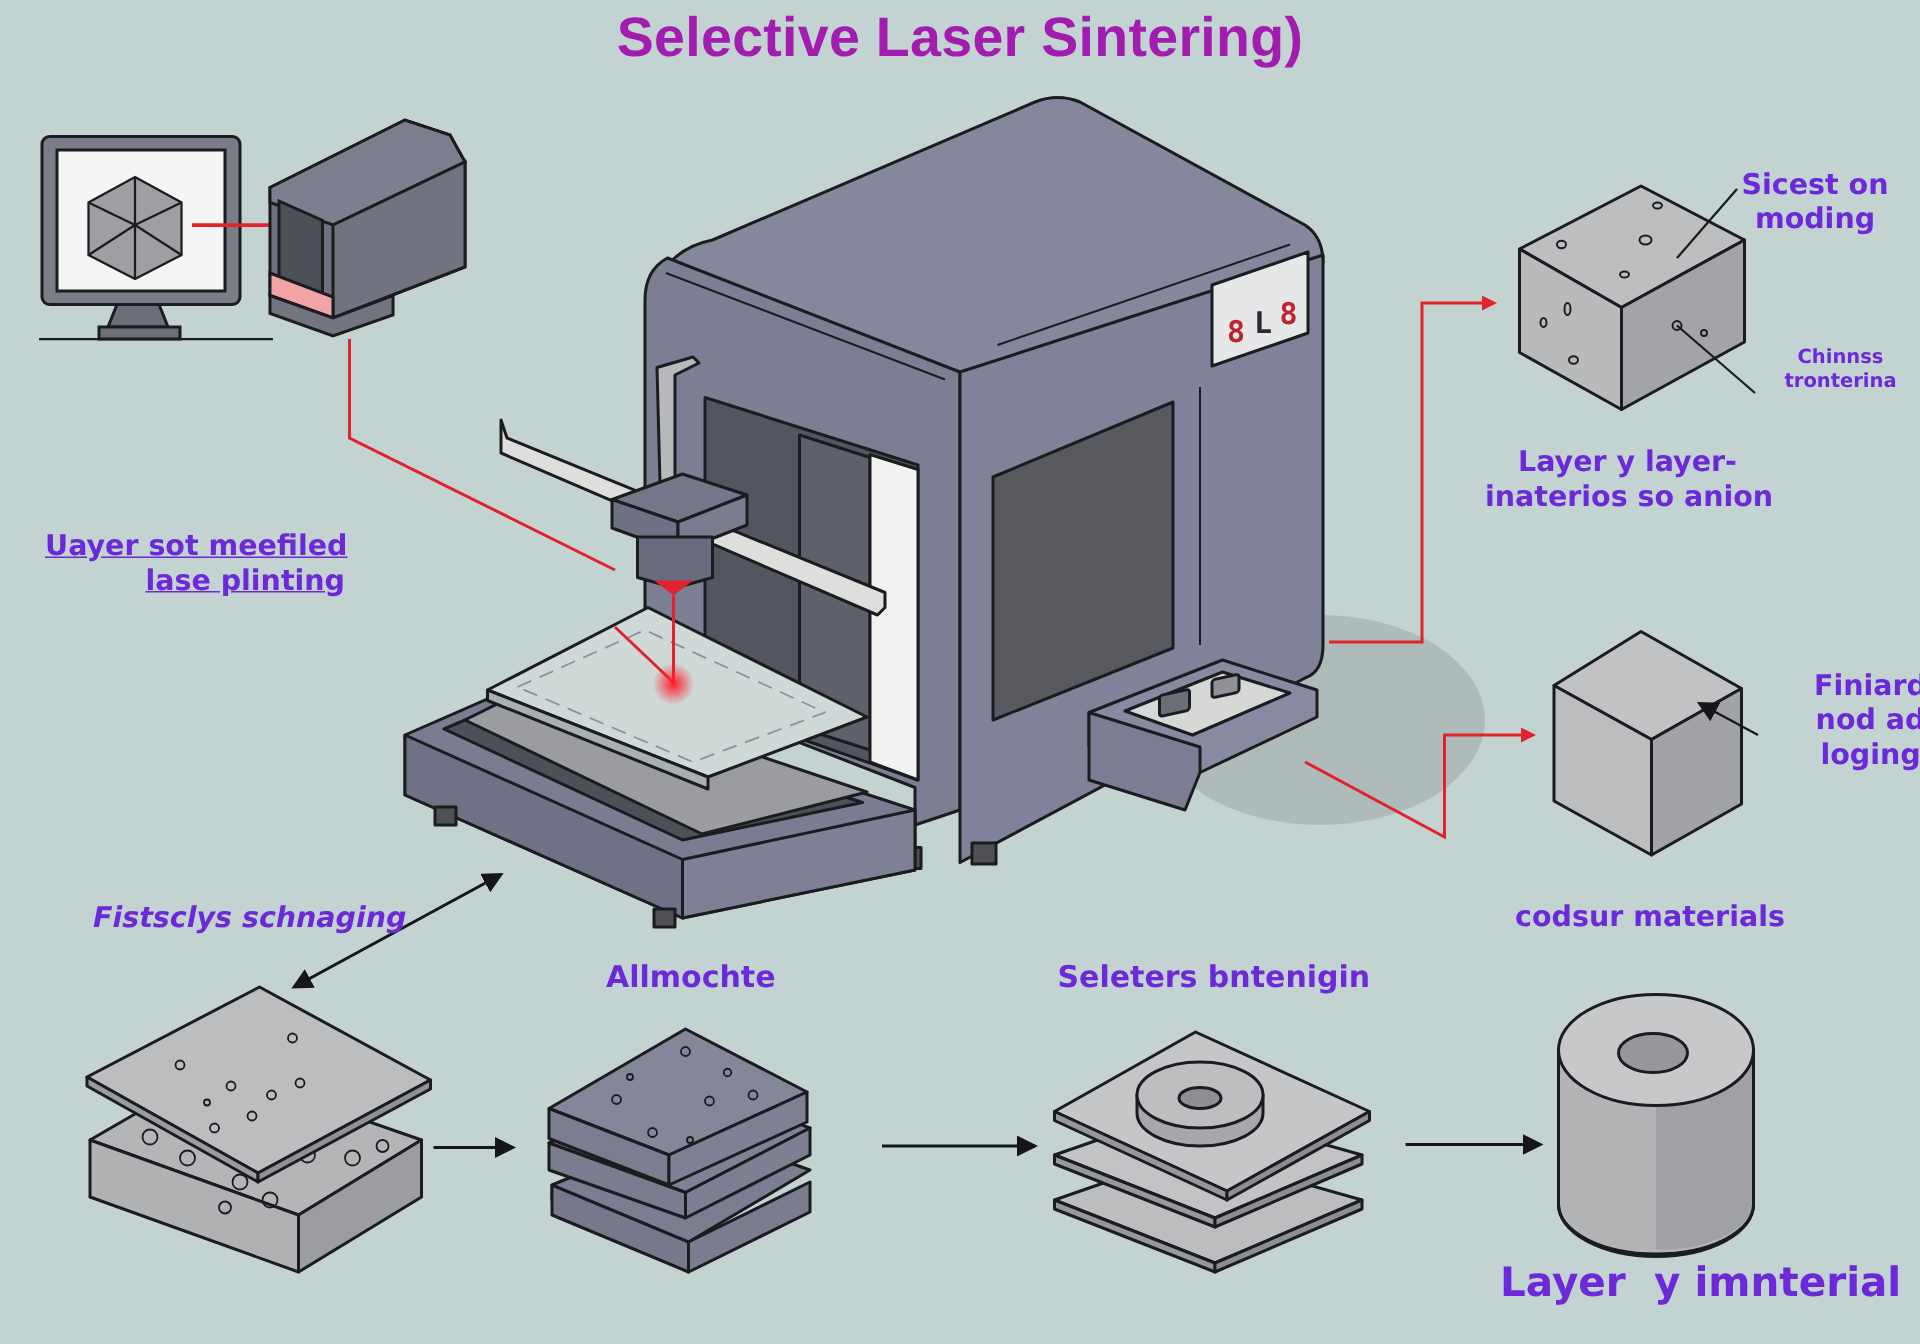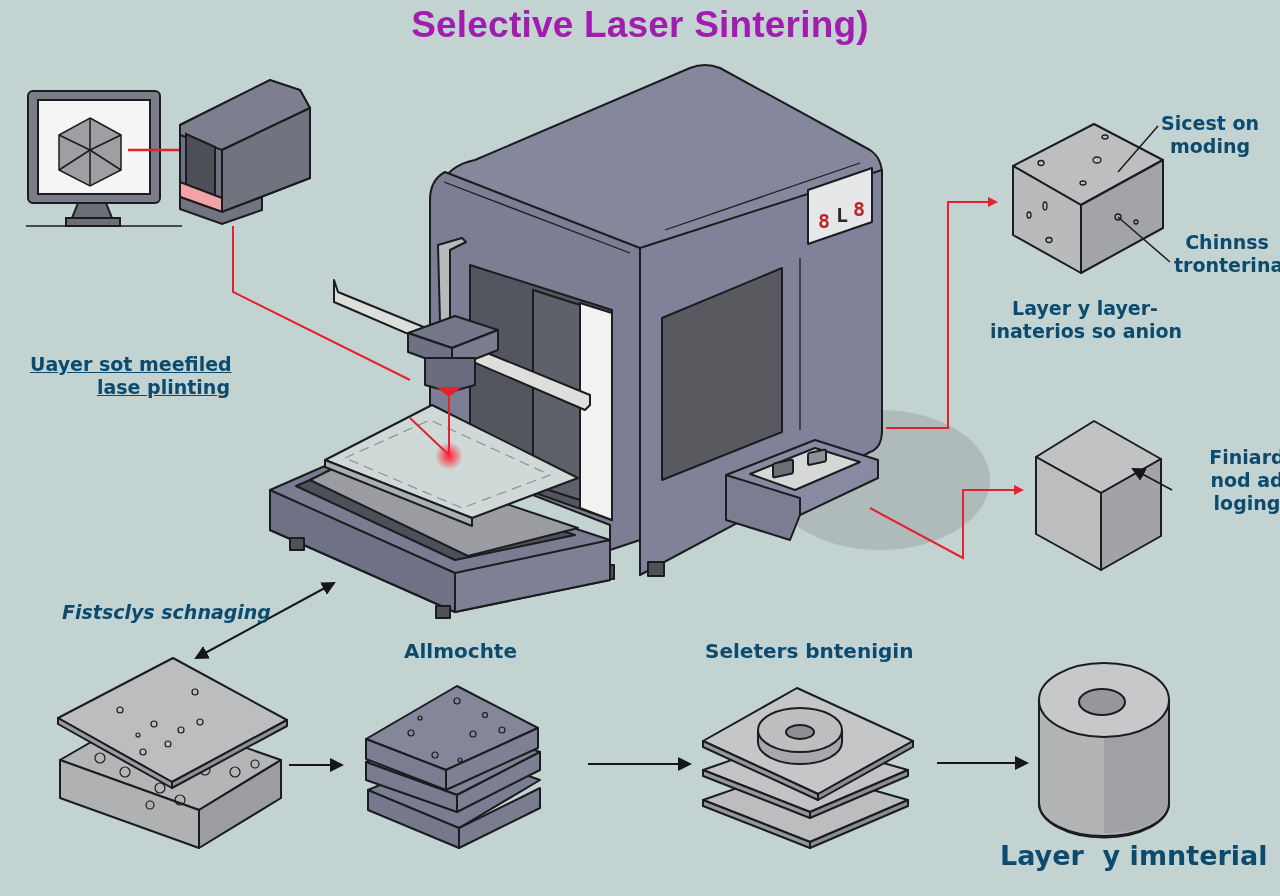--- a/index.html
+++ b/index.html
@@ -4,21 +4,21 @@
 <style>
   html, body { margin: 0; padding: 0; }
   body {
     width: 1280px; height: 896px; overflow: hidden;
     background: #c3d3d1;
     font-family: "Liberation Sans", sans-serif;
     position: relative;
   }
   #stage { position: absolute; left: 0; top: 0; width: 1280px; height: 896px; }
   .lbl {
-    position: absolute; color: #0c4a6e; font-weight: bold;
+    position: absolute; color: #6d28d9; font-weight: bold;
     font-family: "DejaVu Sans", sans-serif; line-height: 1.2;
     white-space: nowrap;
   }
   .title {
     position: absolute; left: 0; width: 1280px; top: 4px; text-align: center;
     font-family: "Liberation Sans", sans-serif; font-weight: bold;
     font-size: 37px; color: #a21caf; letter-spacing: 0.2px;
   }
   .c { text-align: center; }
   .r { text-align: right; }
@@ -254,28 +254,29 @@
 </div>
 
 <div class="lbl" style="left:62px; top:601px; font-size:19px;font-style:italic;">Fistsclys schnaging</div>
 <div class="lbl" style="left:404px; top:639px; font-size:20px;">Allmochte</div>
 <div class="lbl" style="left:705px; top:639px; font-size:20px;">Seleters bntenigin</div>
 
 <div class="lbl c" style="left:1160px; top:112px; font-size:19px; width:100px;">
   <div>Sicest on</div>
   <div>moding</div>
 </div>
-<div class="lbl c" style="left:1174px; top:231px; font-size:19px; width:106px;">
+<div class="lbl c" style="left:1174px; top:231px; font-size:13px; width:106px;">
   <div>Chinnss</div>
   <div>tronterina</div>
 </div>
 <div class="lbl c" style="left:990px; top:297px; font-size:19px; width:190px;">
   <div>Layer y layer-</div>
   <div>inaterios so anion</div>
 </div>
 <div class="lbl c" style="left:1180px; top:446px; font-size:19px; width:80px;margin-left:27px;">
   <div>Finiard</div>
   <div>nod ad</div>
   <div>loging</div>
 </div>
 <div class="lbl c" style="left:965px; top:600px; font-size:19px; width:270px;">
+  <div>codsur materials</div>
 </div>
 <div class="lbl c" style="left:1000px; top:840px; font-size:27px; width:220px; white-space:pre;">Layer  y imnterial</div>
 
 </body></html>

